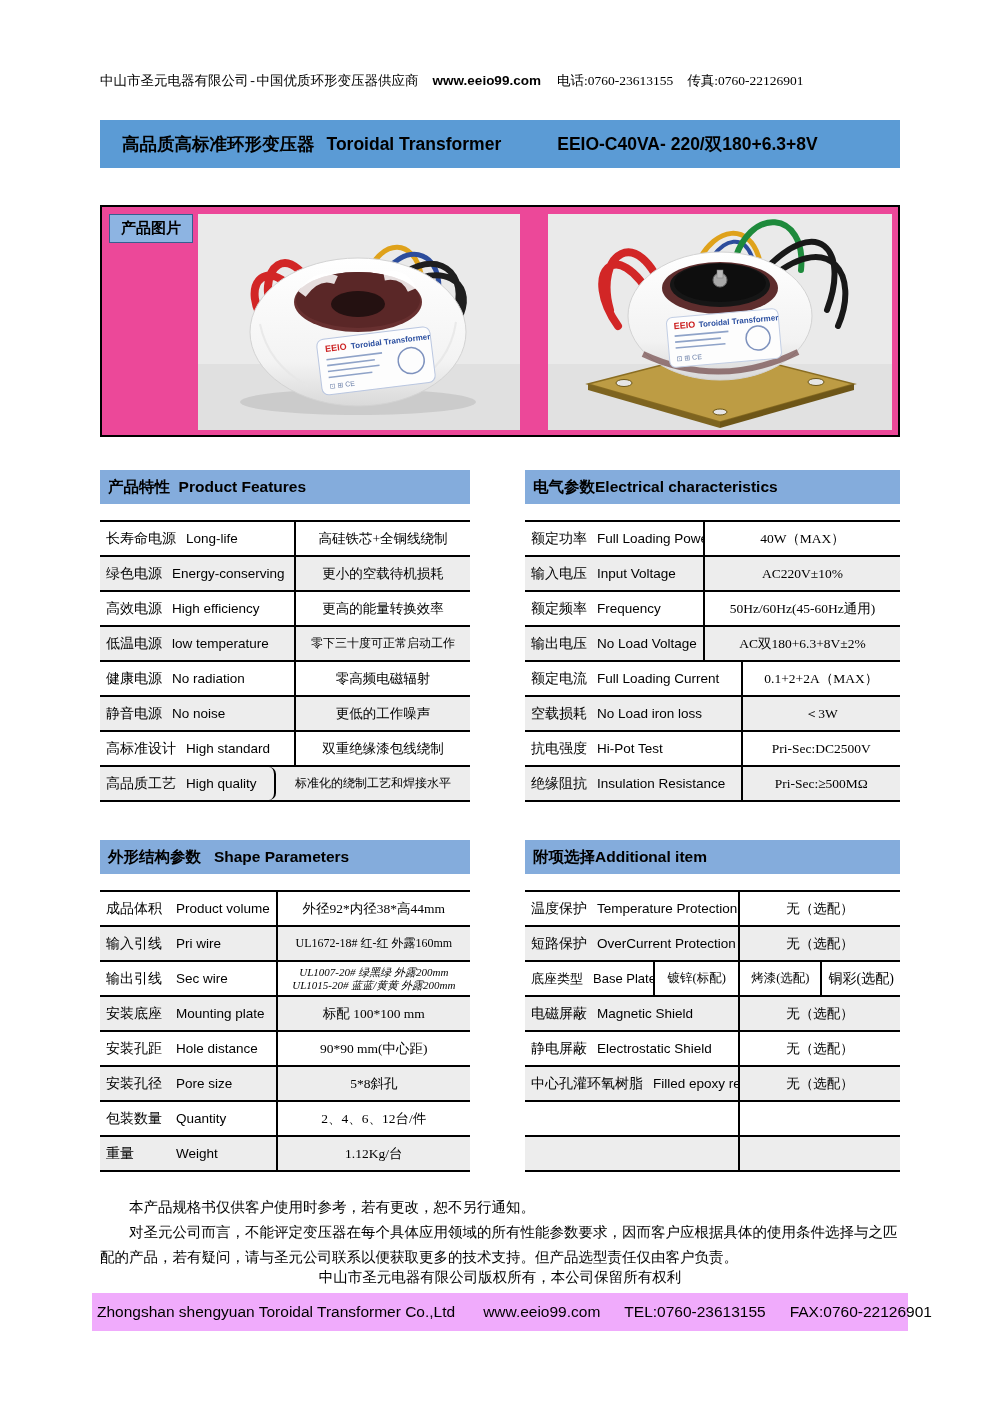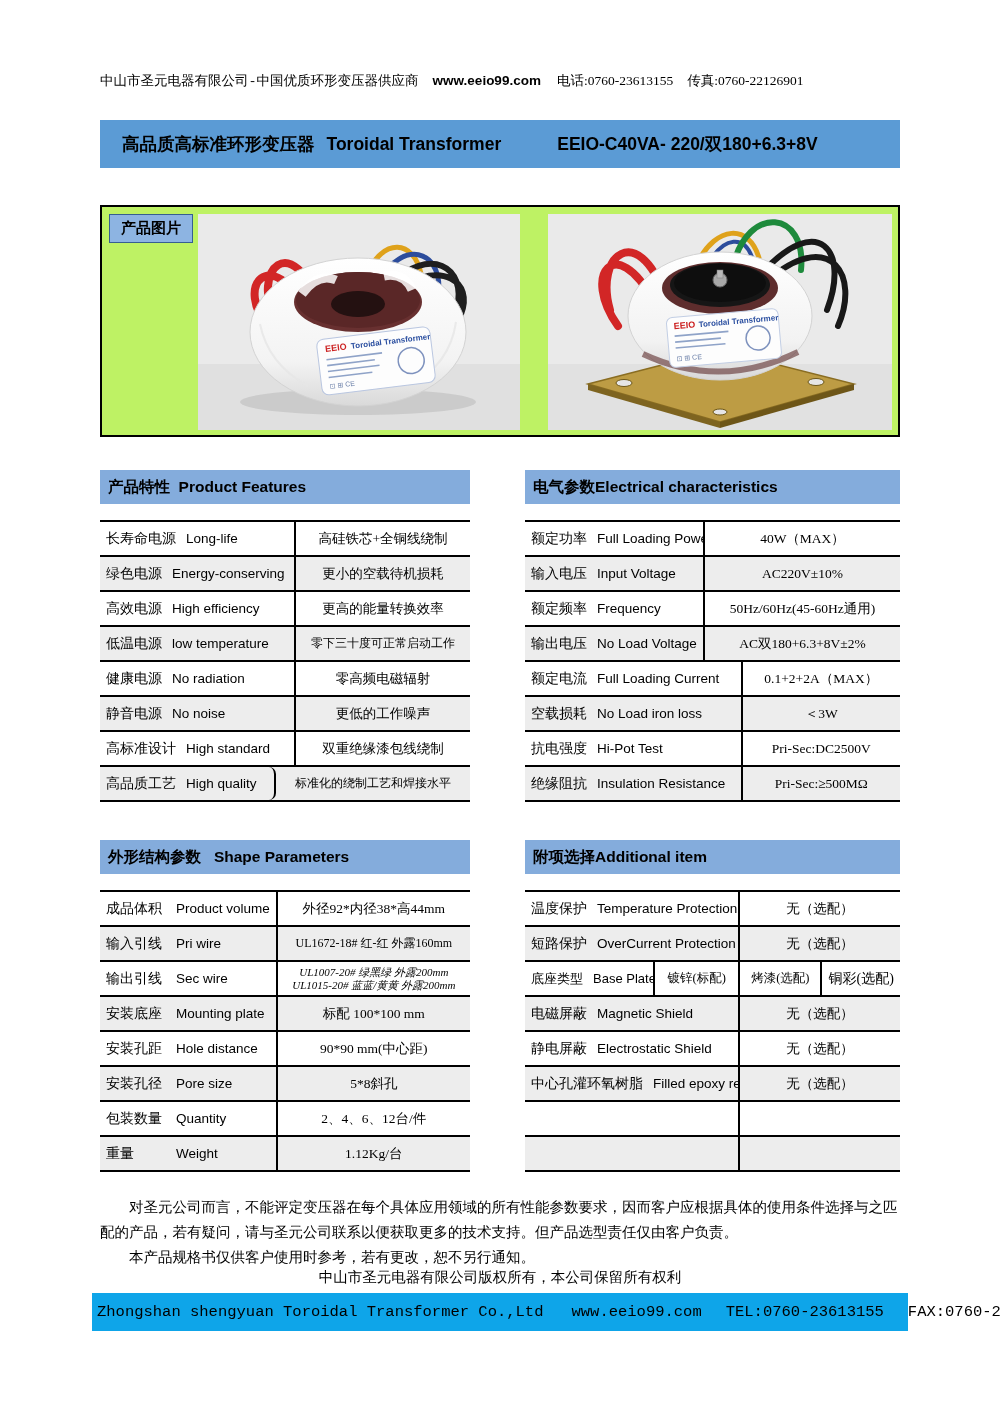--- a/index.html
+++ b/index.html
@@ -25,21 +25,21 @@
     background:#5B9BD5;display:flex;align-items:center;
     font-family:"Liberation Sans",sans-serif;font-weight:bold;font-size:17.5px;
   }
   .title-bar .tb-cn{margin-left:22px;}
   .title-bar .tb-en{margin-left:12px;}
   .title-bar .tb-model{margin-left:56px;}
 
   
   .photo-frame{
     position:absolute;top:205px;left:100px;width:796px;height:228px;
-    border:2px solid #000;background:#bef264;
+    border:2px solid #000;background:#ec4899;
   }
   .photo-label{
     position:absolute;top:7px;left:7px;width:84px;height:29px;
     background:#8DB4E2;border:1px solid #365F91;box-sizing:border-box;
     display:flex;align-items:center;justify-content:center;
     font-family:"Liberation Sans",sans-serif;font-weight:bold;font-size:15px;
   }
   .photos{position:absolute;top:7px;left:96px;display:flex;gap:28px;}
   .photos svg{display:block;}
 
@@ -83,22 +83,22 @@
   .val-sm{font-size:12px;}
   .two-line{flex-direction:column;justify-content:center;font-size:11px;line-height:13px;font-style:italic;}
   .bp-label .cn{font-size:13px;} .bp-label .en{font-size:13px;}
 
   
   .notes{position:absolute;top:1195px;left:100px;width:800px;font-size:14.5px;line-height:25px;}
   .notes p{margin:0;text-indent:2em;}
   .copyright{position:absolute;top:1268px;left:100px;width:800px;text-align:center;font-size:14.5px;}
   .bottom-bar{
     position:absolute;top:1293px;left:92px;width:816px;height:38px;
-    background:#0ea5e9;display:flex;align-items:center;
-    font-family:Liberation Mono, monospace;font-size:15.5px;white-space:nowrap;
+    background:#f0abfc;display:flex;align-items:center;
+    font-family:Liberation Sans, sans-serif;font-size:15.5px;white-space:nowrap;
   }
   .bottom-bar .bb-co{margin-left:5px;}
   .bottom-bar .bb-url{margin-left:28px;}
   .bottom-bar .bb-tel{margin-left:24px;}
   .bottom-bar .bb-fax{margin-left:24px;}
 </style>
 </head>
 <body>
 
 <div class="page">
@@ -448,22 +448,22 @@
         <div class="cell-r"></div>
       </div>
       <div class="row alt">
         <div class="cell-l w57"></div>
         <div class="cell-r"></div>
       </div>
     </div>
   </div>
 
   <div class="notes">
+    <p>本产品规格书仅供客户使用时参考，若有更改，恕不另行通知。</p>
     <p>对圣元公司而言，不能评定变压器在每个具体应用领域的所有性能参数要求，因而客户应根据具体的使用条件选择与之匹配的产品，若有疑问，请与圣元公司联系以便获取更多的技术支持。但产品选型责任仅由客户负责。</p>
-    <p>本产品规格书仅供客户使用时参考，若有更改，恕不另行通知。</p>
   </div>
   <div class="copyright">中山市圣元电器有限公司版权所有，本公司保留所有权利</div>
 
   <div class="bottom-bar">
     <span class="bb-co">Zhongshan shengyuan Toroidal Transformer Co.,Ltd</span>
     <span class="bb-url">www.eeio99.com</span>
     <span class="bb-tel">TEL:0760-23613155</span>
     <span class="bb-fax">FAX:0760-22126901</span>
   </div>
 

